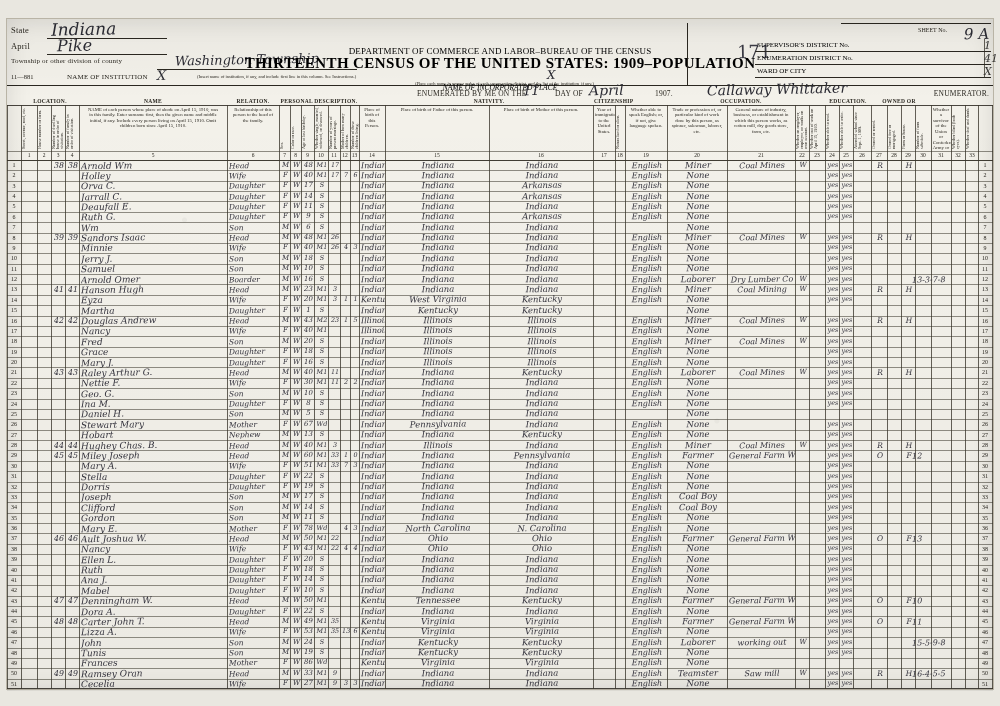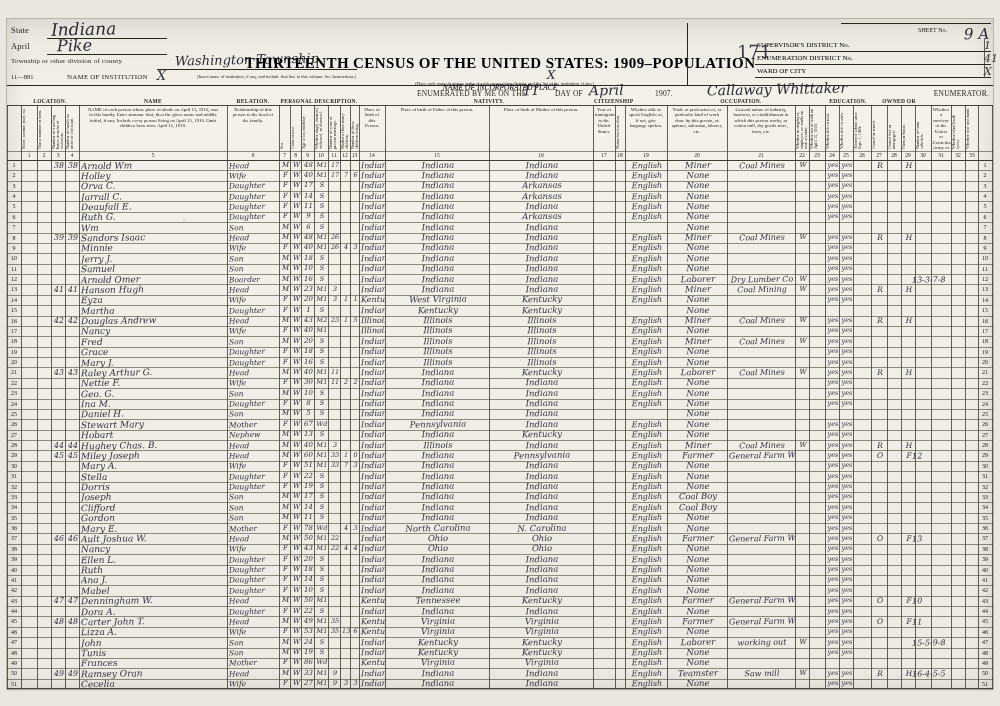--- a/index.html
+++ b/index.html
@@ -82,20 +82,21 @@
       <div class="lbl" style="left:4px;top:38px;font-size:7px;">Township or other division of county</div>
       <div class="hw" style="left:168px;top:33px;font-size:13px;">Washington Township</div>
       <div class="hline" style="left:150px;top:50px;width:200px;height:1px;"></div>
 
       <div class="lblsm" style="left:4px;top:54px;">11—881</div>
       <div class="lbl" style="left:60px;top:54px;font-size:7px;">NAME OF INSTITUTION</div>
       <div class="hw" style="left:150px;top:49px;font-size:13px;">X</div>
       <div class="lblsm" style="left:190px;top:55px;font-size:4.5px;">(Insert name of institution, if any, and include first line in this column. See Instructions.)</div>
       <div class="hline" style="left:0px;top:66px;width:986px;height:1px;"></div>
 
+      <div class="title1">DEPARTMENT OF COMMERCE AND LABOR–BUREAU OF THE CENSUS</div>
       <div class="title2">THIRTEENTH CENSUS OF THE UNITED STATES: 1909–POPULATION</div>
       <div class="title3">NAME OF INCORPORATED PLACE</div>
       <div class="hw" style="left:540px;top:49px;font-size:12px;">X</div>
       <div class="lblsm" style="left:408px;top:62px;font-size:4.5px;">(Place each name in proper order of each enumeration district, and the list of the institution, if any.)</div>
 
       <div class="lbl" style="left:410px;top:70px;font-size:7.5px;">ENUMERATED BY ME ON THE</div>
       <div class="hw" style="left:516px;top:64px;font-size:13px;">11</div>
       <div class="lbl" style="left:548px;top:70px;font-size:7.5px;">DAY OF</div>
       <div class="hw" style="left:582px;top:63px;font-size:14px;">April</div>
       <div class="lbl" style="left:648px;top:70px;font-size:7.5px;">1907.</div>

